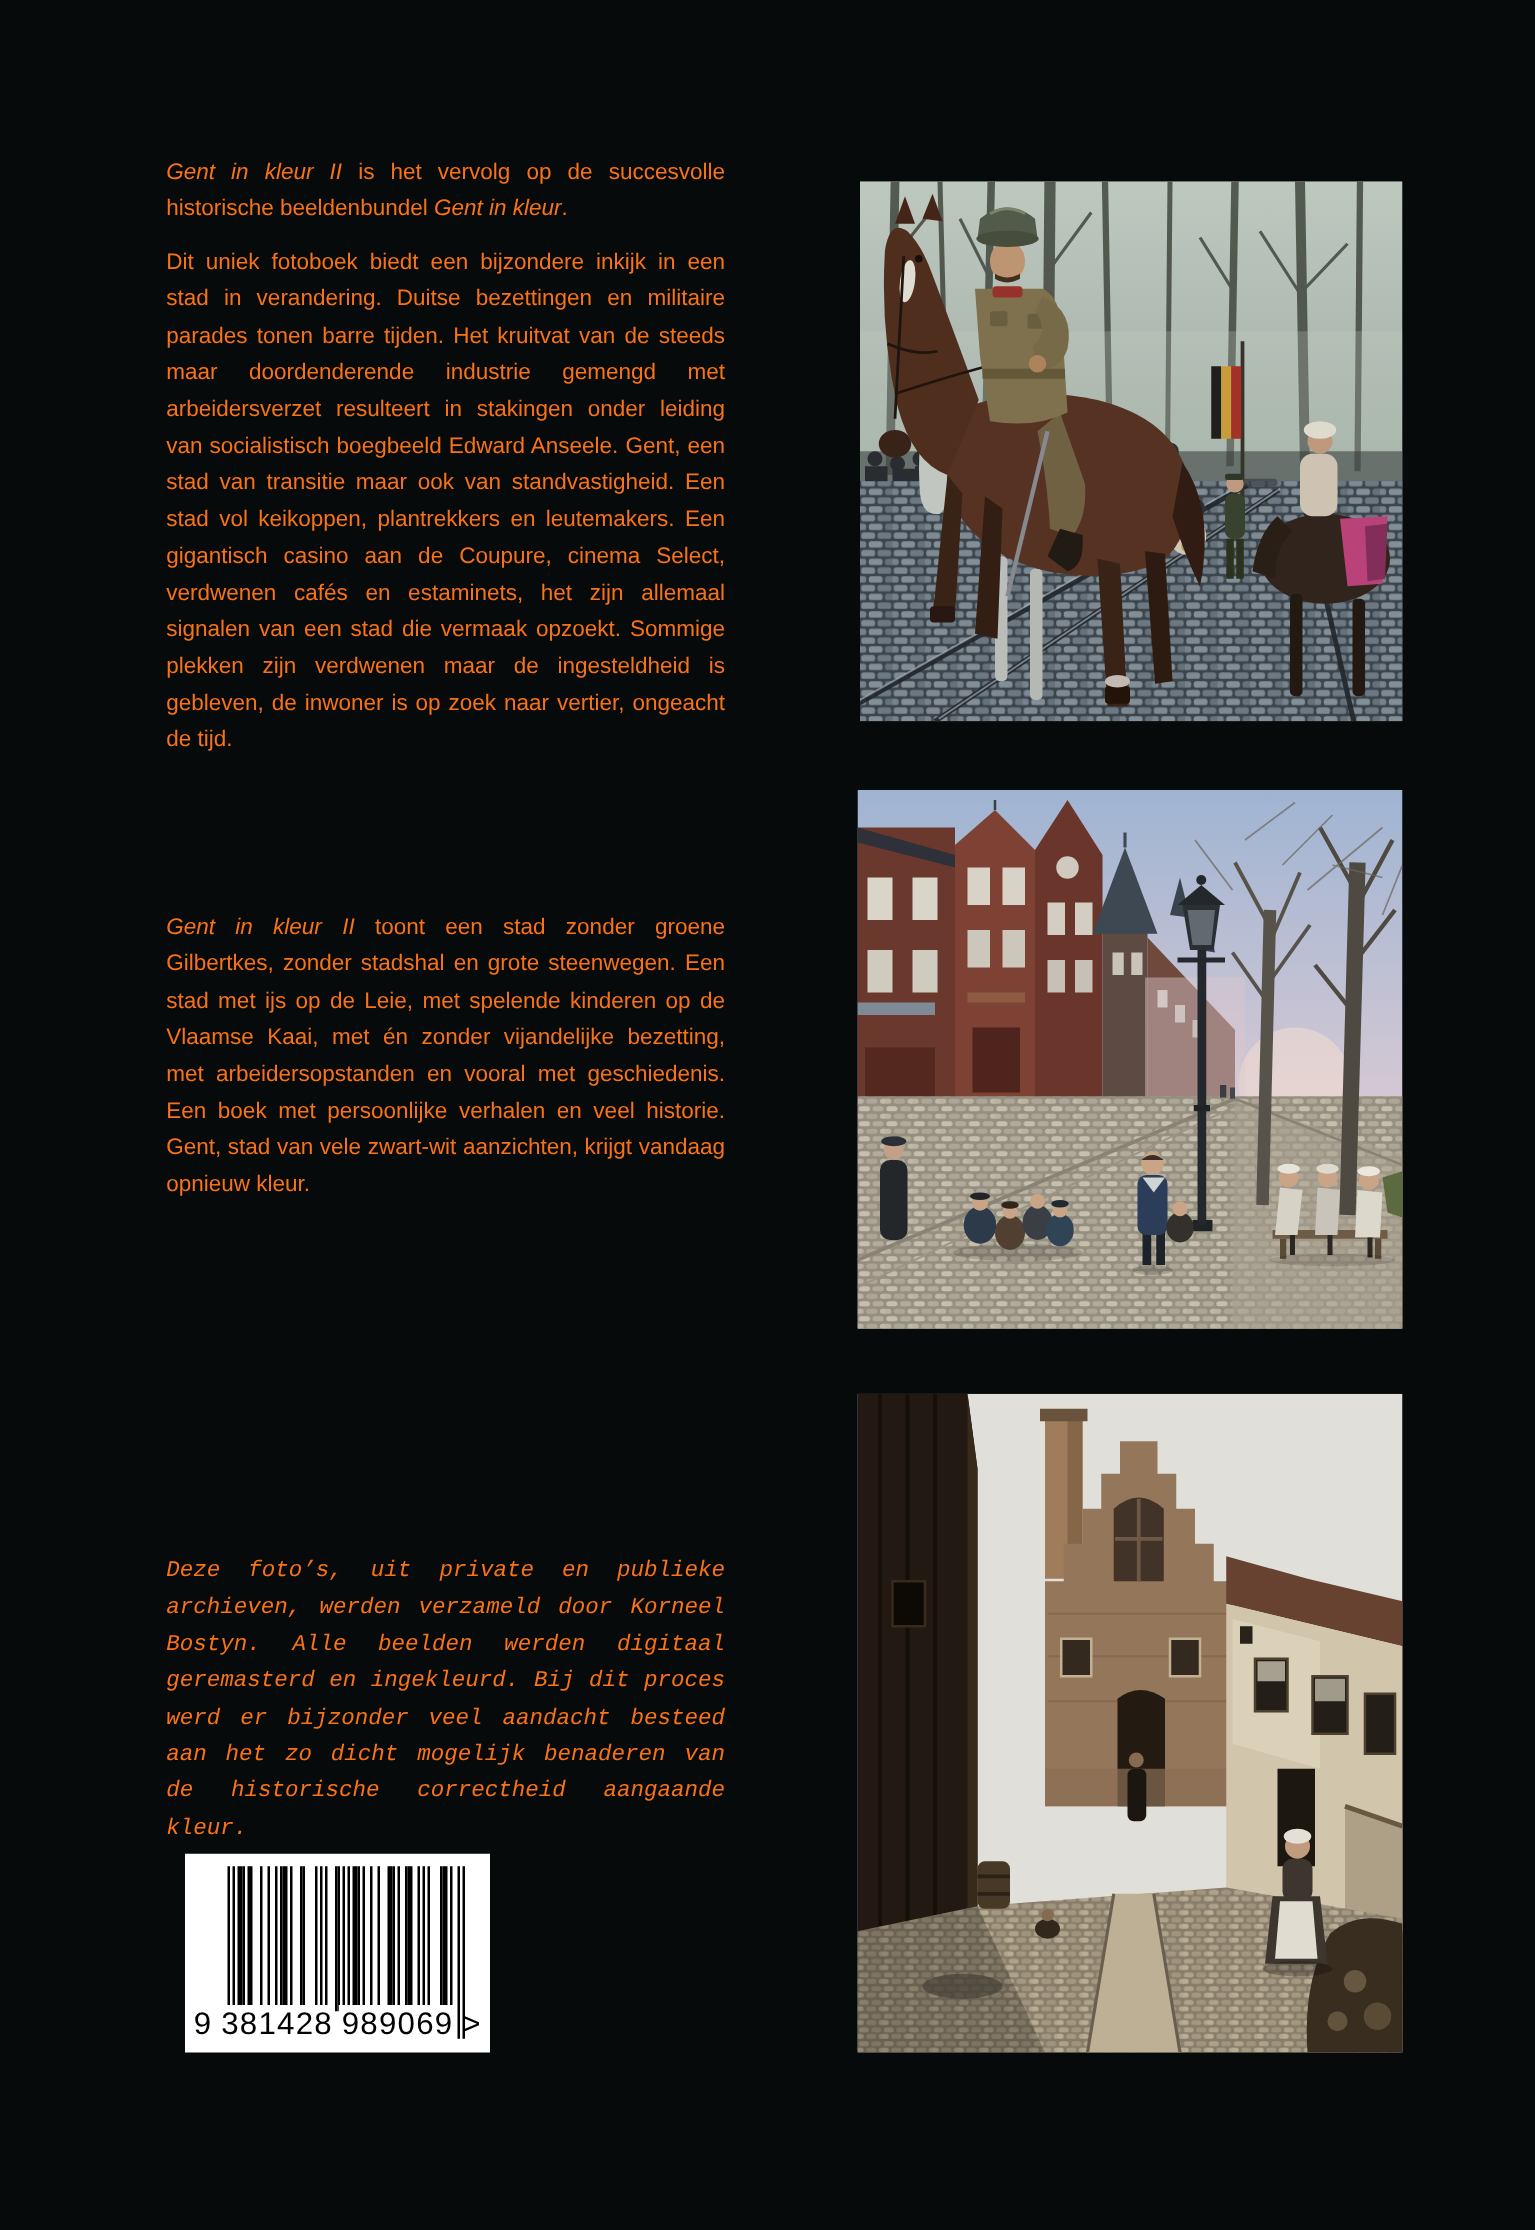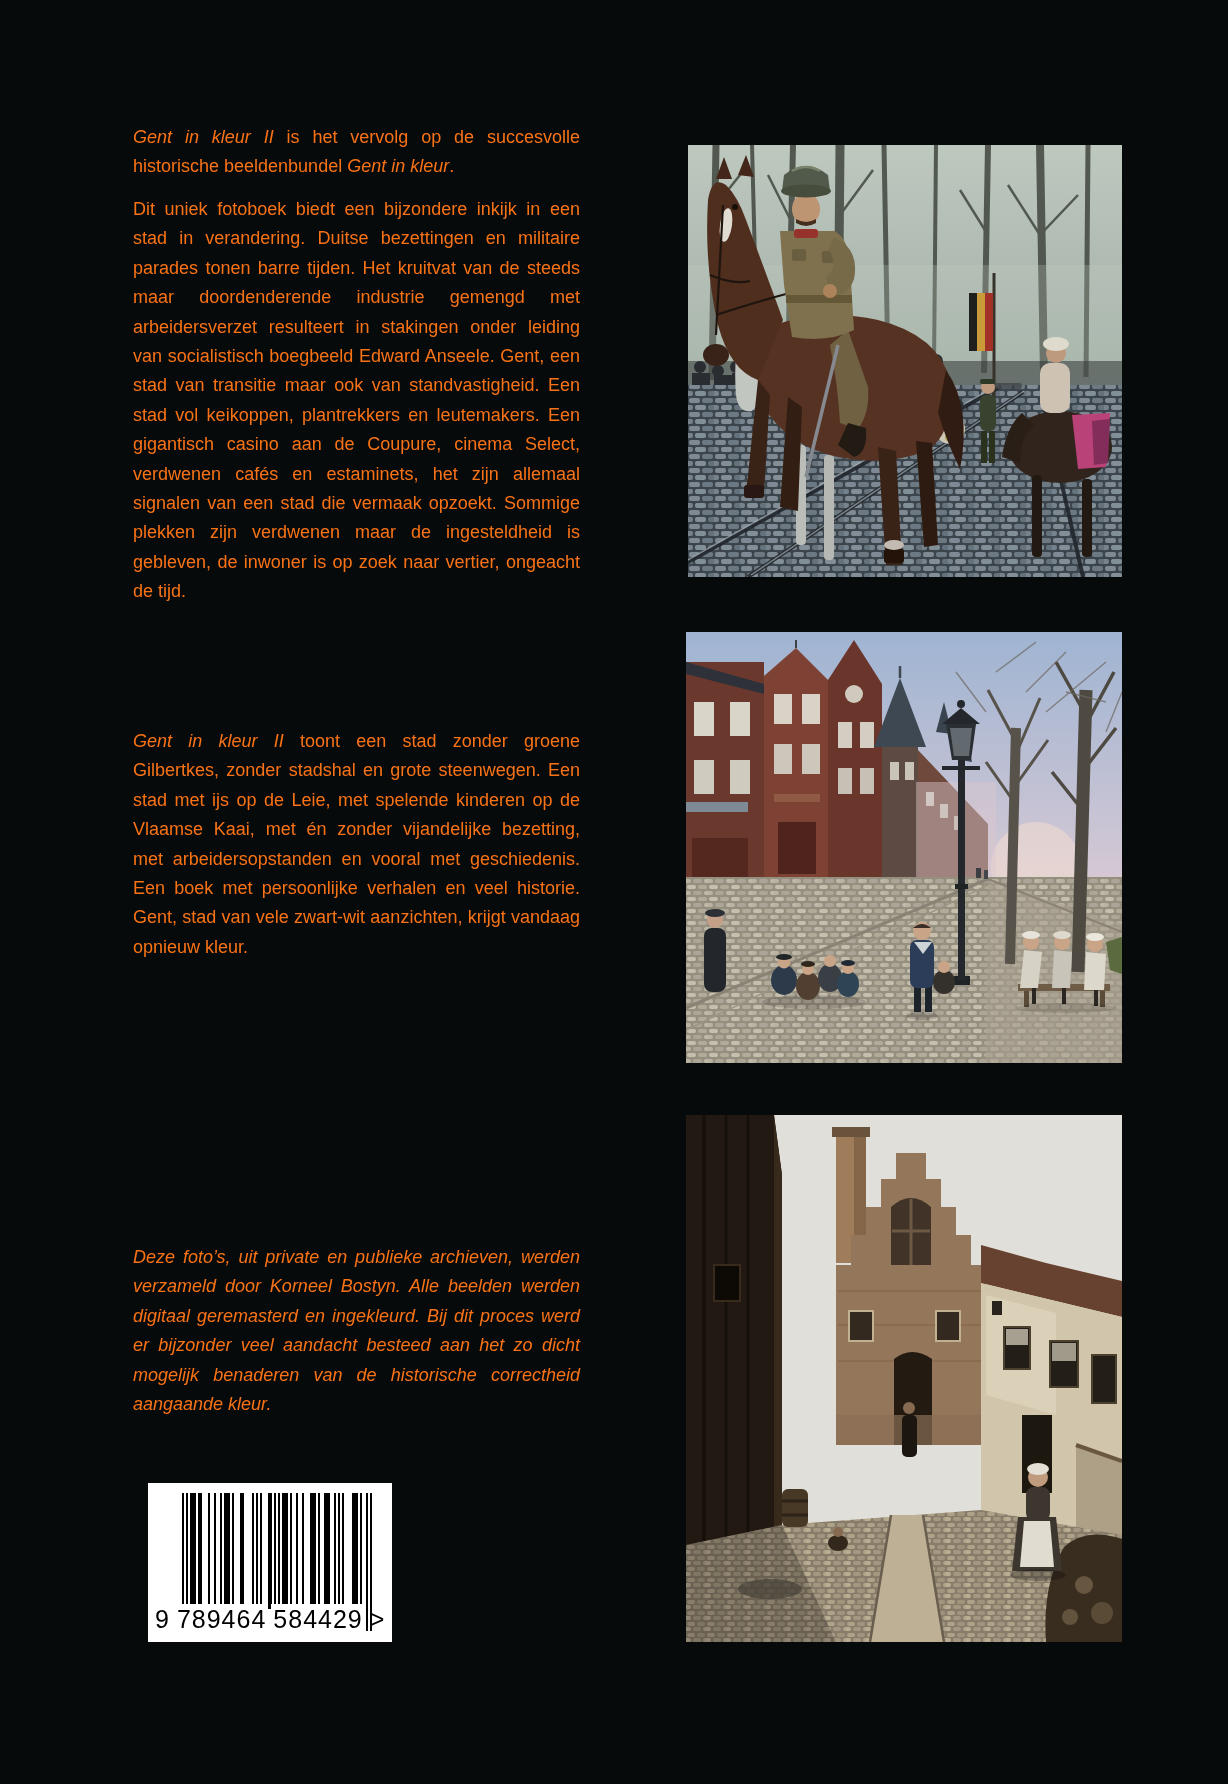--- a/index.html
+++ b/index.html
@@ -4,21 +4,21 @@
 <style>
   html,body{margin:0;padding:0;background:#070a0b;}
   .page{position:relative;width:1228px;height:1784px;background:#070a0b;overflow:hidden;
         font-family:"Liberation Sans",sans-serif;}
   .textcol{position:absolute;left:133px;width:447px;color:#f97316;
            font-size:18px;line-height:29.4px;text-align:justify;margin:0;}
   .em{font-style:italic;}
   #p-intro{top:123px;}
   #p-body{top:195px;}
   #p-second{top:727px;}
-  #p-colophon{top:1243px;font-style:italic;}
+  #p-colophon{top:1243px;font-style:italic;font-family:Liberation Mono, monospace;}
   .photo{position:absolute;display:block;}
   #photo1{left:688px;top:145px;width:434px;height:432px;}
   #photo2{left:686px;top:632px;width:436px;height:431px;}
   #photo3{left:686px;top:1115px;width:436px;height:527px;}
   .barcode{position:absolute;left:148px;top:1483px;width:244px;height:159px;background:#ffffff;}
   .bars{position:absolute;left:34px;top:10px;display:flex;}
   .module{width:2px;height:116px;flex:0 0 2px;}
   .module.bar{background:#000;}
   .module.guard.bar{height:138px;}
   .barcode-digits{position:absolute;left:5px;top:121px;display:flex;gap:3px;
@@ -492,19 +492,19 @@
         <div class="module"></div>
         <div class="module bar"></div>
         <div class="module"></div>
         <div class="module"></div>
         <div class="module bar guard"></div>
         <div class="module guard"></div>
         <div class="module bar guard"></div>
       </div>
     <div class="barcode-digits">
       <span class="no-bg">9</span>
-      <span>789464</span>
-      <span>584429</span>
+      <span>381428</span>
+      <span>989069</span>
       <span class="no-bg">&gt;</span>
     </div>
   </div>
 
 </div>
 
 </body></html>

